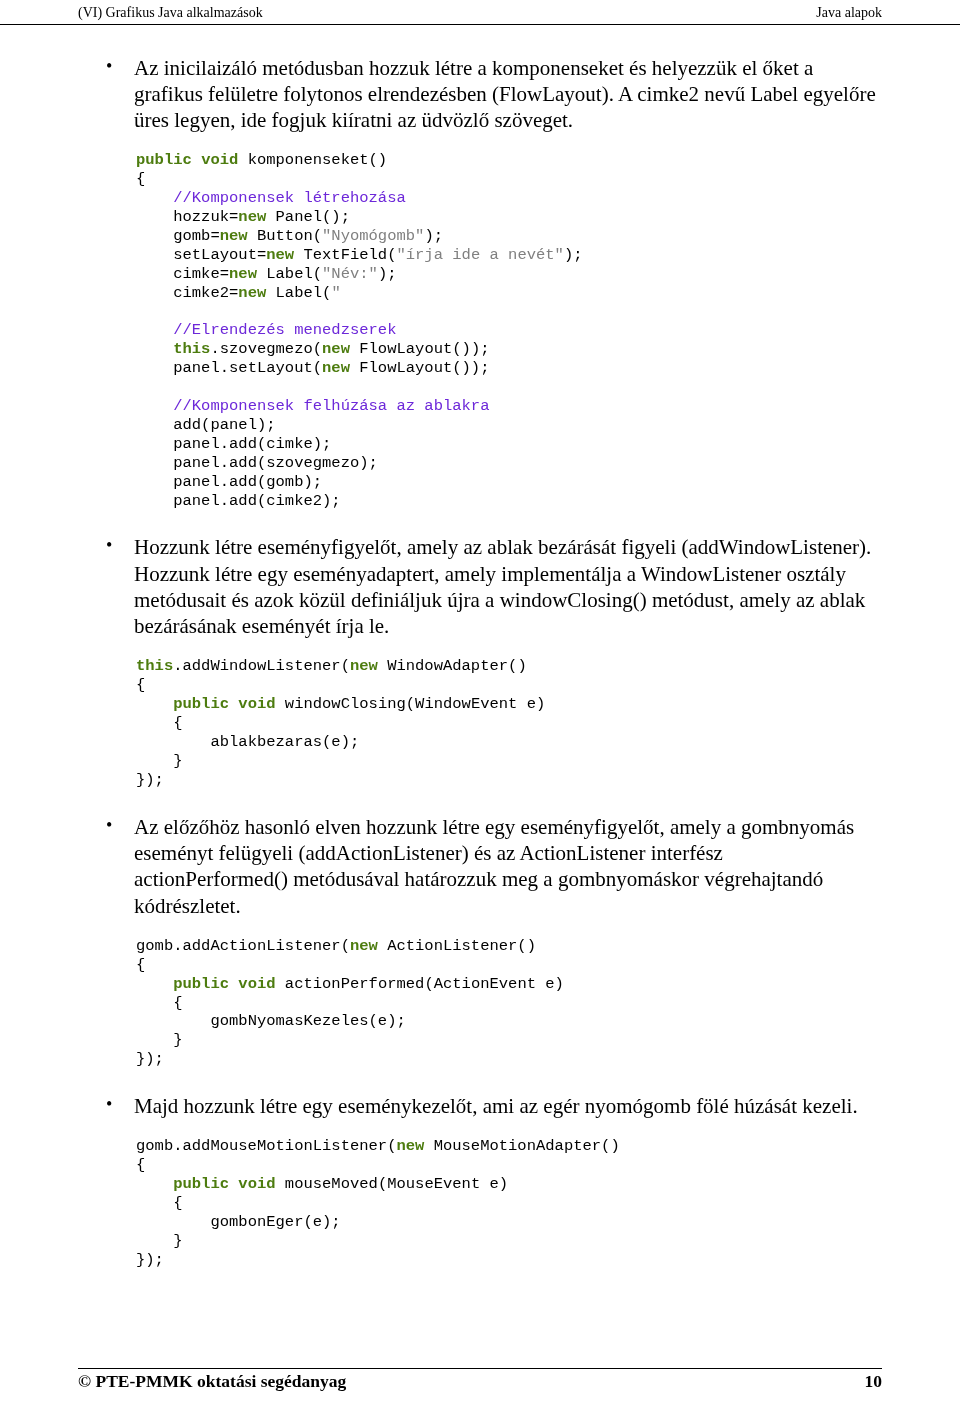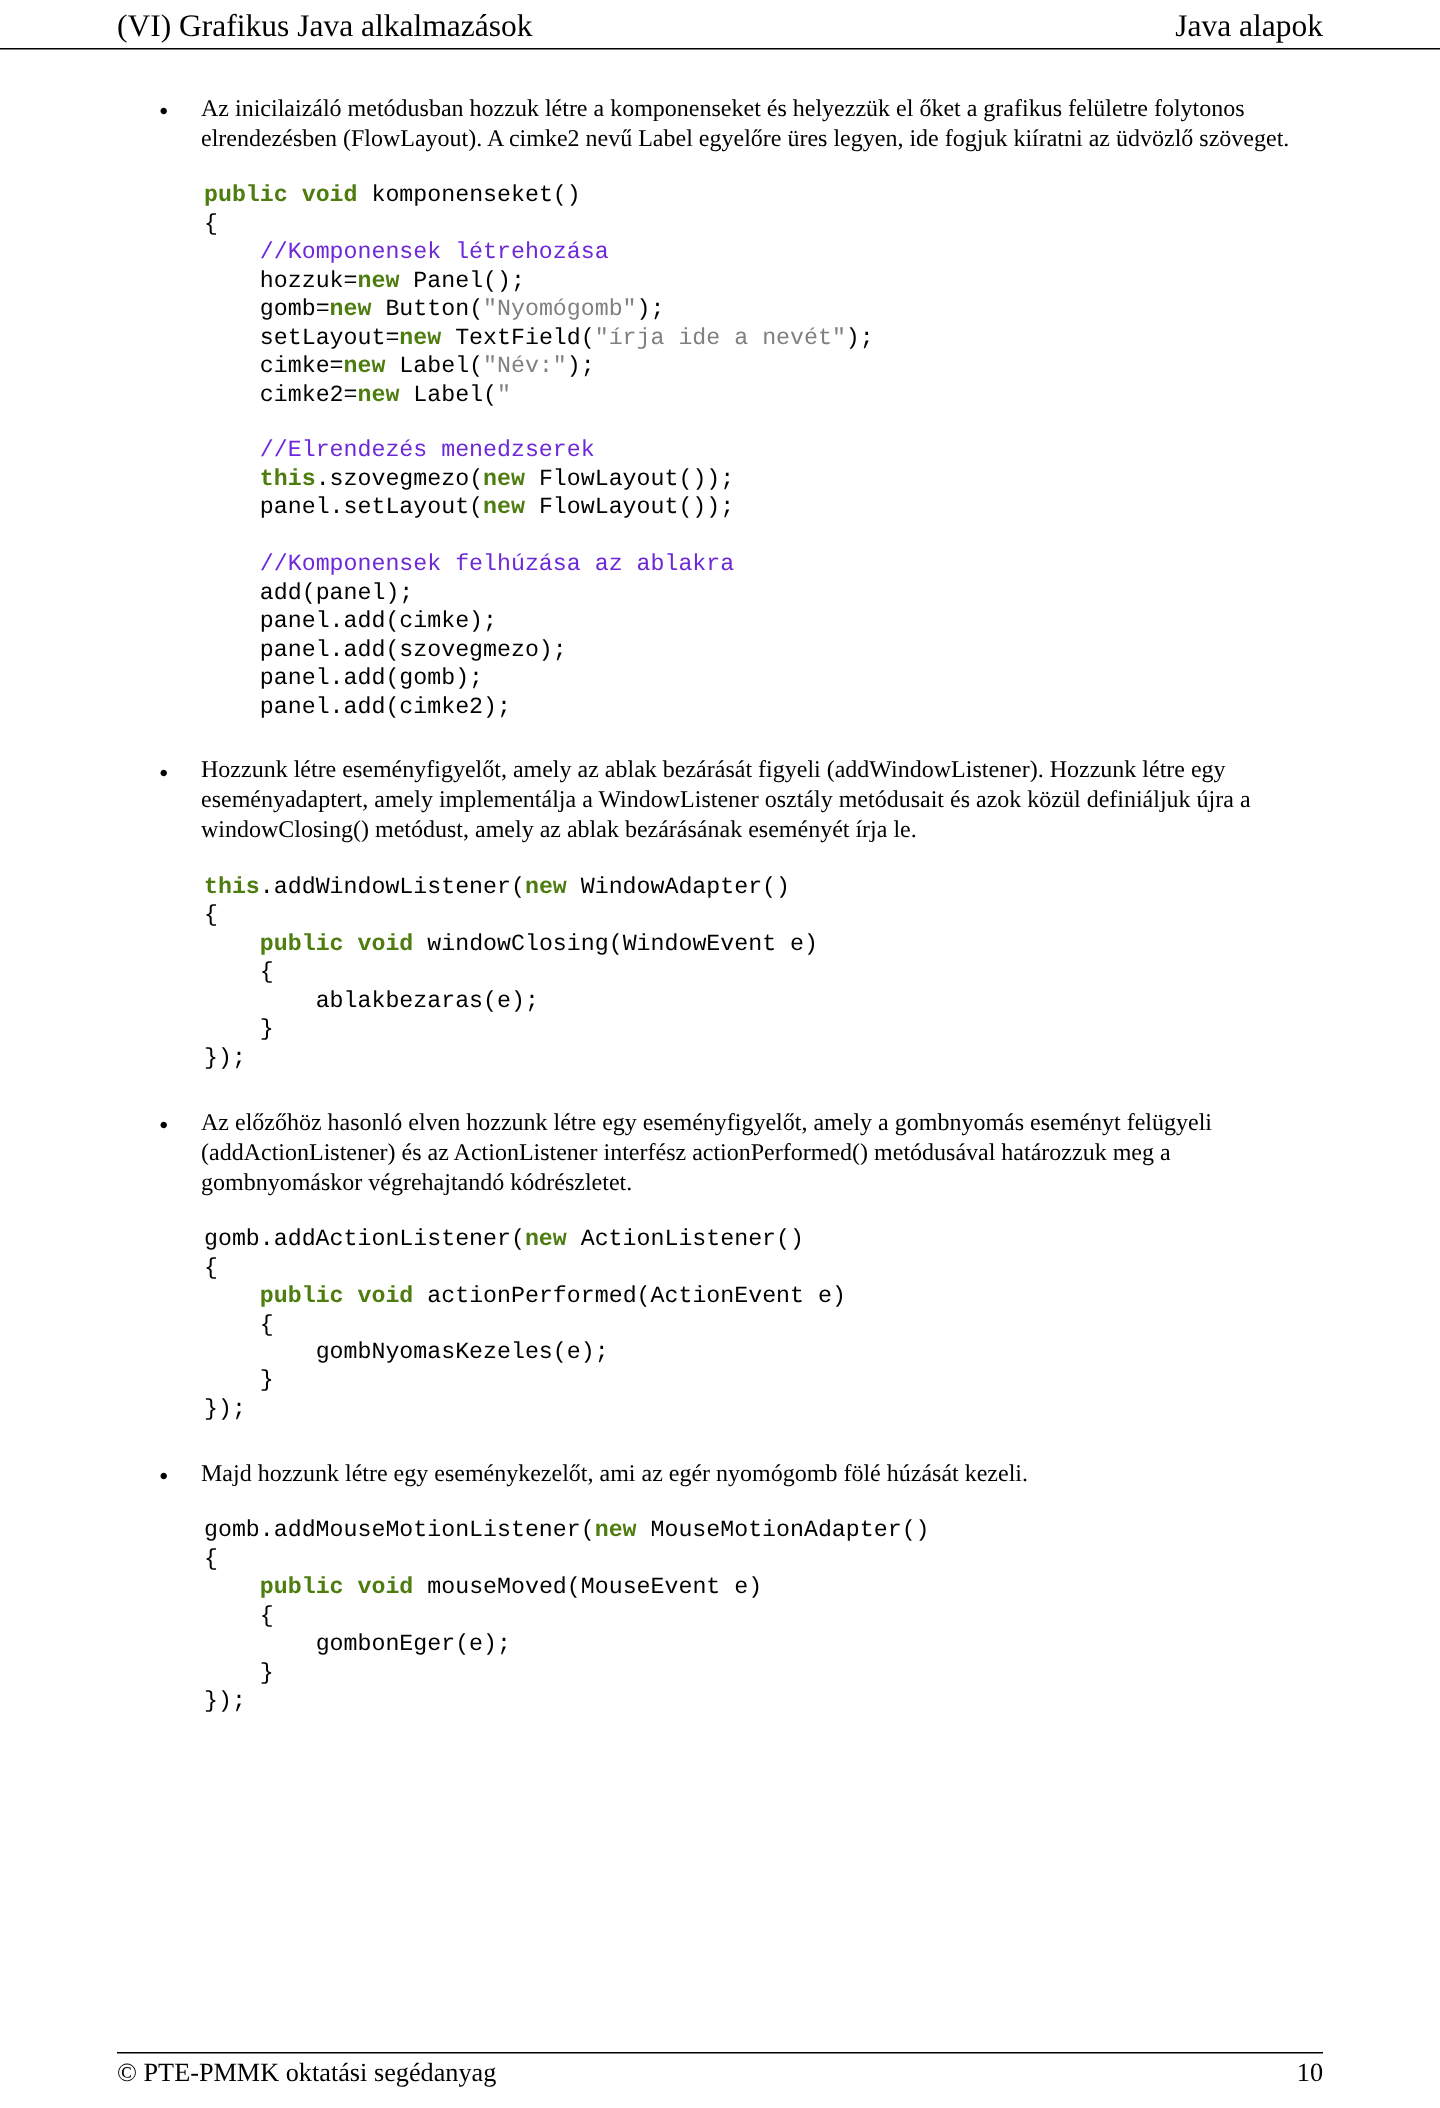--- a/index.html
+++ b/index.html
@@ -11,21 +11,21 @@
       font-size: 17.5px;
       color: #000;
       position: relative;
       line-height: 1.25;
     }
     .header {
       display: flex;
       justify-content: space-between;
       padding: 4px 78px 2px 78px;
       border-bottom: 1px solid #000;
-      font-size: 21px;
+      font-size: 14px;
     }
     .content {
       padding: 30px 78px 0 78px;
     }
     ul.doc-list {
       list-style: none;
       padding-left: 28px;
     }
     ul.doc-list > li {
       position: relative;
@@ -35,21 +35,21 @@
     ul.doc-list > li::before {
       content: "\2022";
       position: absolute;
       left: 0;
       top: 0;
       font-size: 18px;
       color: #000;
     }
     .para {
       text-align: left;
-      font-size: 16px;
+      font-size: 21px;
     }
     .code-block {
       font-family: "Courier New", Courier, monospace;
       font-size: 15.5px;
       white-space: pre;
       line-height: 1.22;
       margin: 18px 0 24px 58px;
     }
     .code-block span { white-space: pre; }
     .kw { color: #4d7c0f; font-weight: bold; }
@@ -57,20 +57,21 @@
     .str { color: #808080; }
     .footer-rule {
       border-top: 1px solid #000;
       margin: 0 78px;
     }
     .footer {
       display: flex;
       justify-content: space-between;
       padding: 2px 78px 0 78px;
       font-size: 17.5px;
+      font-weight: bold;
     }
     .abs-footer-wrap {
       position: absolute;
       bottom: 12px;
       left: 0;
       right: 0;
     }
   </style>
 </head>
 <body>

